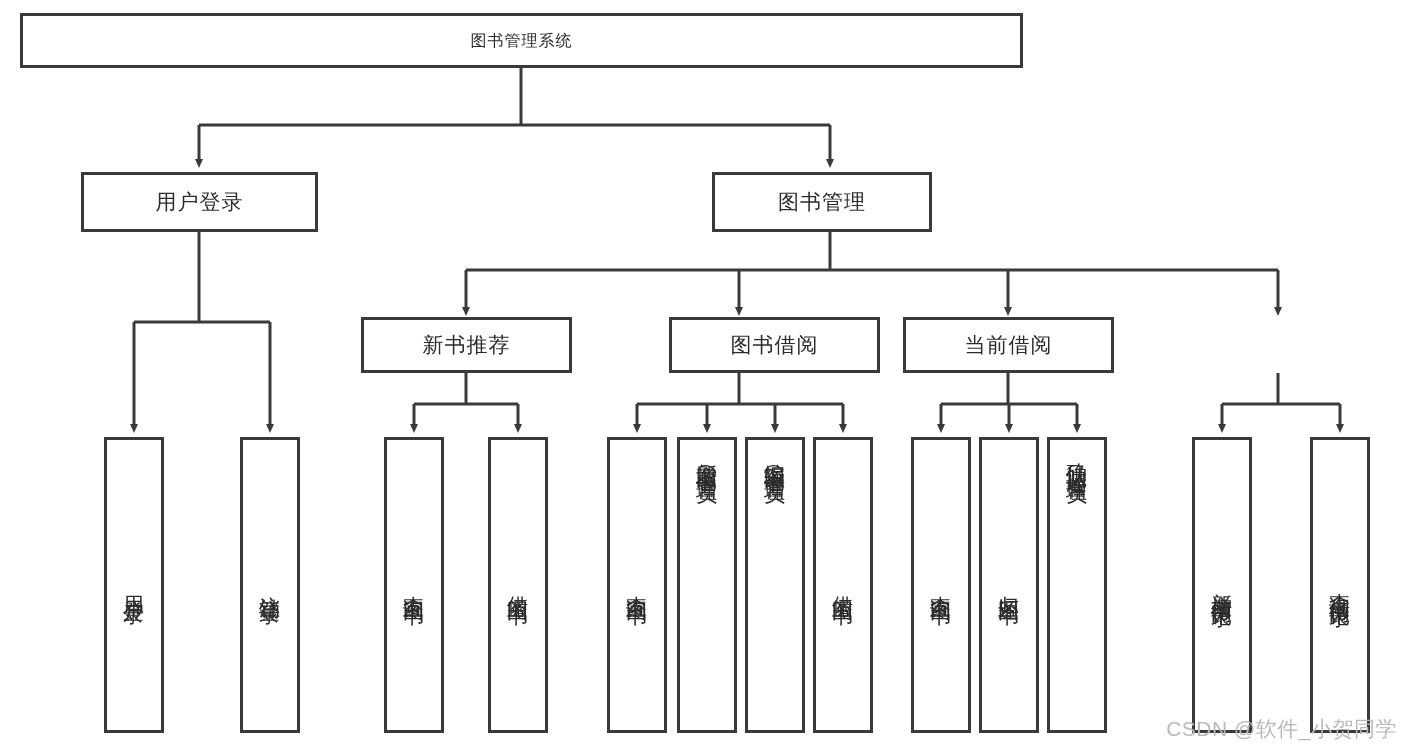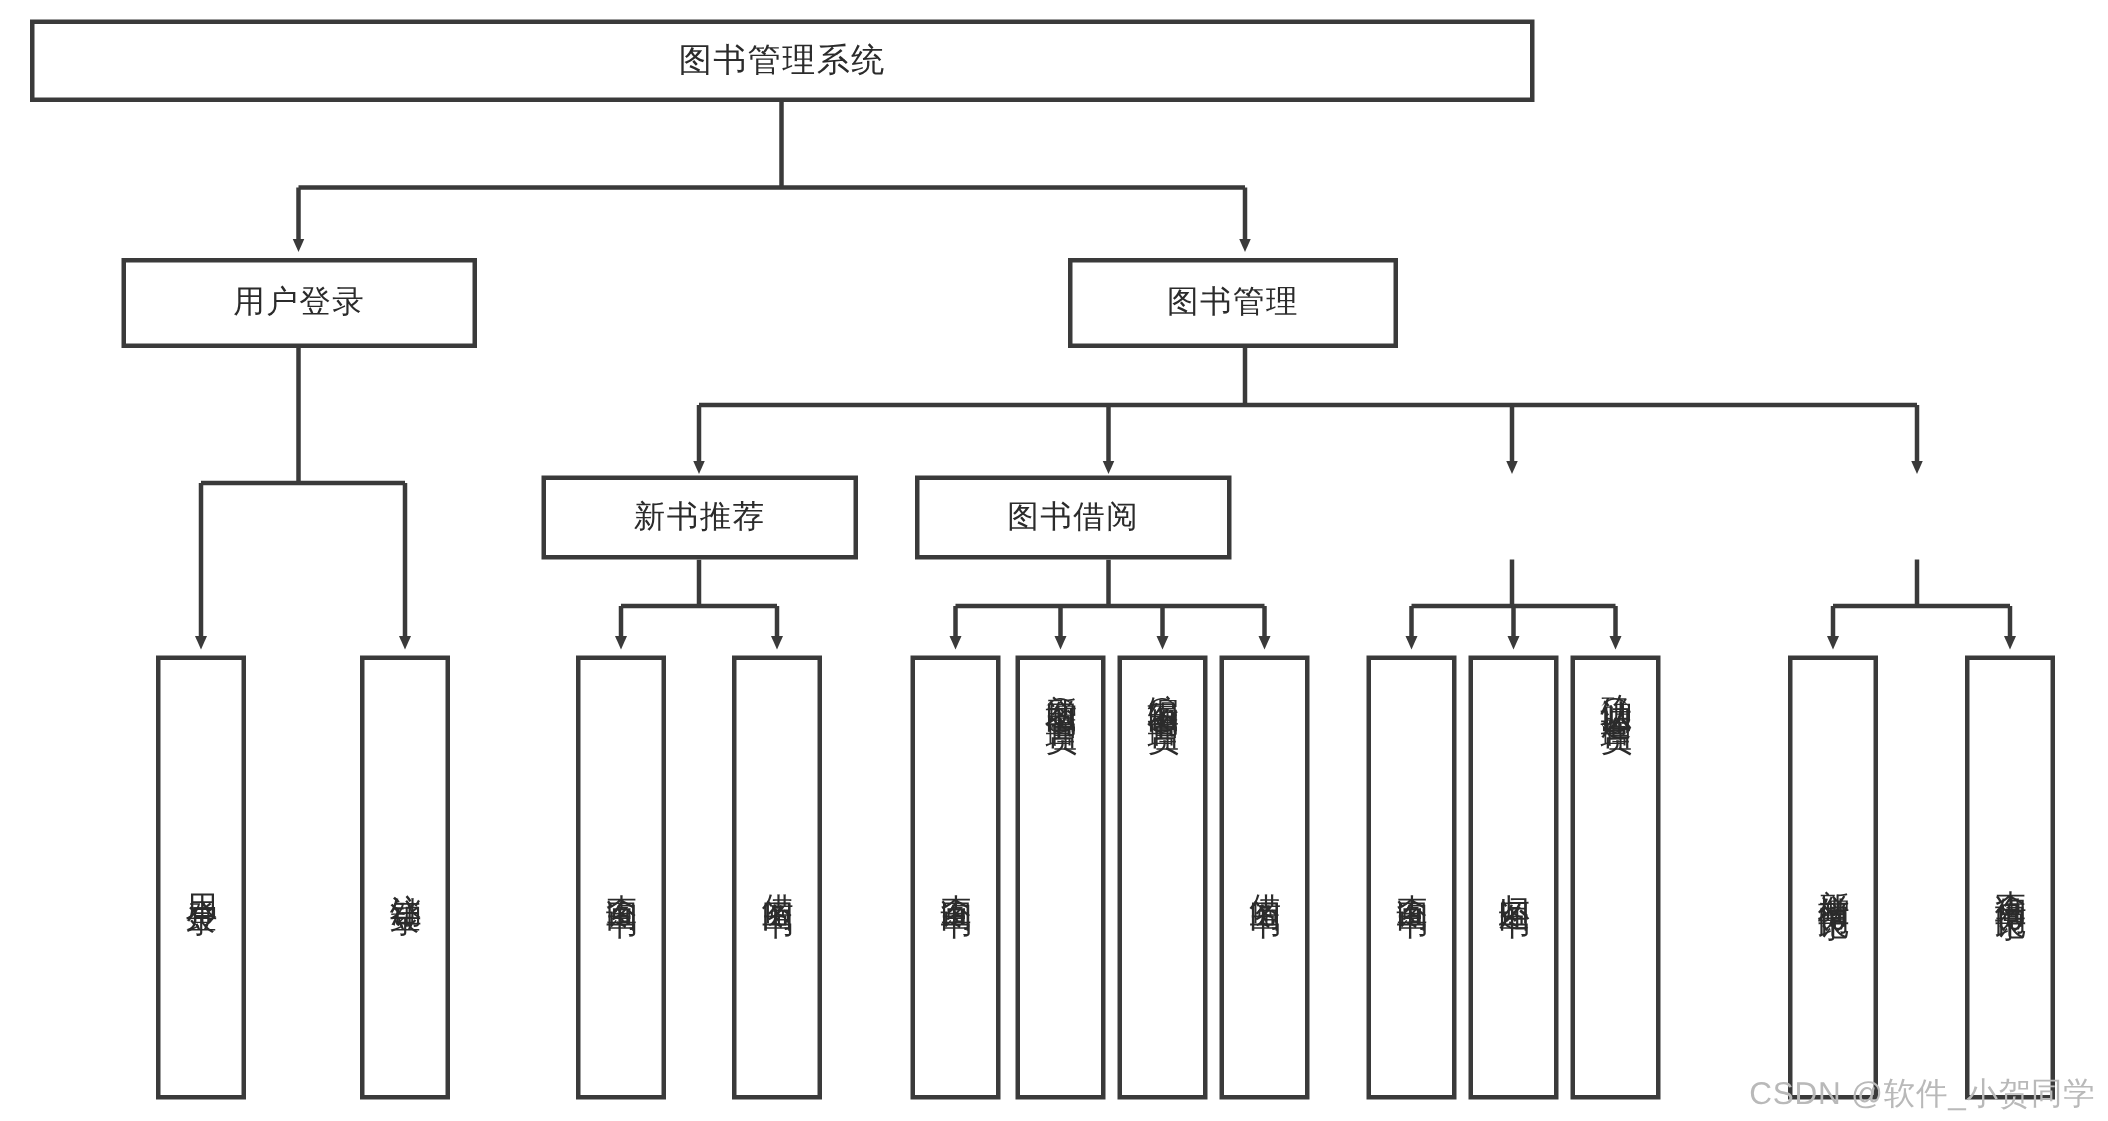--- a/index.html
+++ b/index.html
@@ -36,21 +36,21 @@
     justify-content: center;
     color: #2b2b2b;
   }
   .node.horiz {
     font-size: 21px;
     letter-spacing: 1px;
     line-height: 1.2;
     text-align: center;
   }
   .node.root {
-    font-size: 22px;
+    font-size: 16px;
     font-family: Liberation Serif, serif;
   }
   .node.leaf {
     font-size: 21px;
     letter-spacing: 2px;
     padding-top: 6px;
     padding-bottom: 6px;
     align-items: flex-start;
     justify-content: center;
   }
@@ -134,22 +134,25 @@
   <div class="node horiz" style="left:81px; top:172px; width:237px; height:60px;">
     <span>用户登录</span>
   </div>
   <div class="node horiz" style="left:712px; top:172px; width:220px; height:60px;">
     <span>图书管理</span>
   </div>
 
   <div class="node horiz" style="left:361px; top:317px; width:211px; height:56px;">
     <span>新书推荐</span>
   </div>
-  <div class="node horiz" style="left:610px; top:317px; width:211px; height:56px;">
+  <div class="node horiz" style="left:669px; top:317px; width:211px; height:56px;">
     <span>图书借阅</span>
+  </div>
+  <div class="node horiz" style="left:903px; top:317px; width:211px; height:56px;">
+    <span>当前借阅</span>
   </div>
 
   <div class="node leaf leaf-mid" style="left:104px; top:437px; width:60px; height:296px; align-items:center;">
     <span class="vtext">用户登录</span>
   </div>
   <div class="node leaf leaf-mid" style="left:240px; top:437px; width:60px; height:296px; align-items:center;">
     <span class="vtext">注销登录</span>
   </div>
 
   <div class="node leaf leaf-mid" style="left:384px; top:437px; width:60px; height:296px; align-items:center;">

